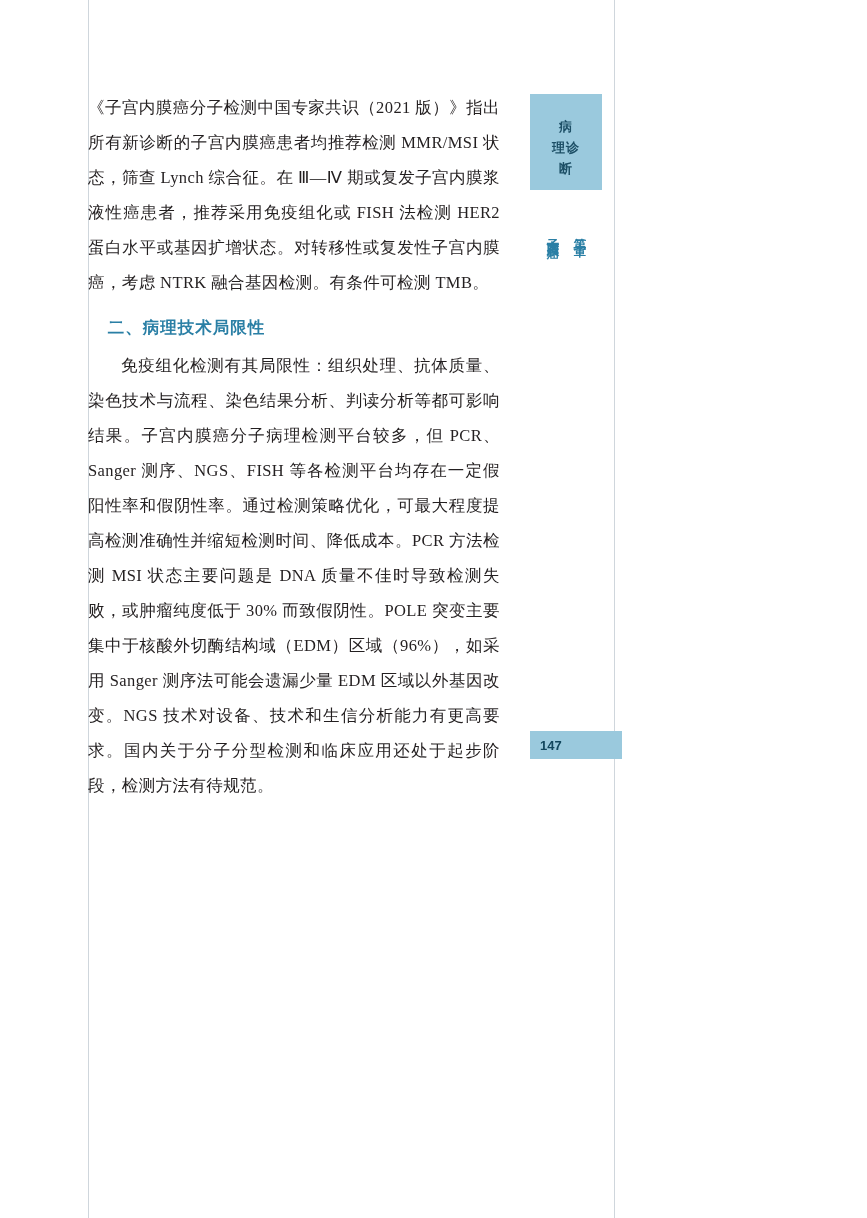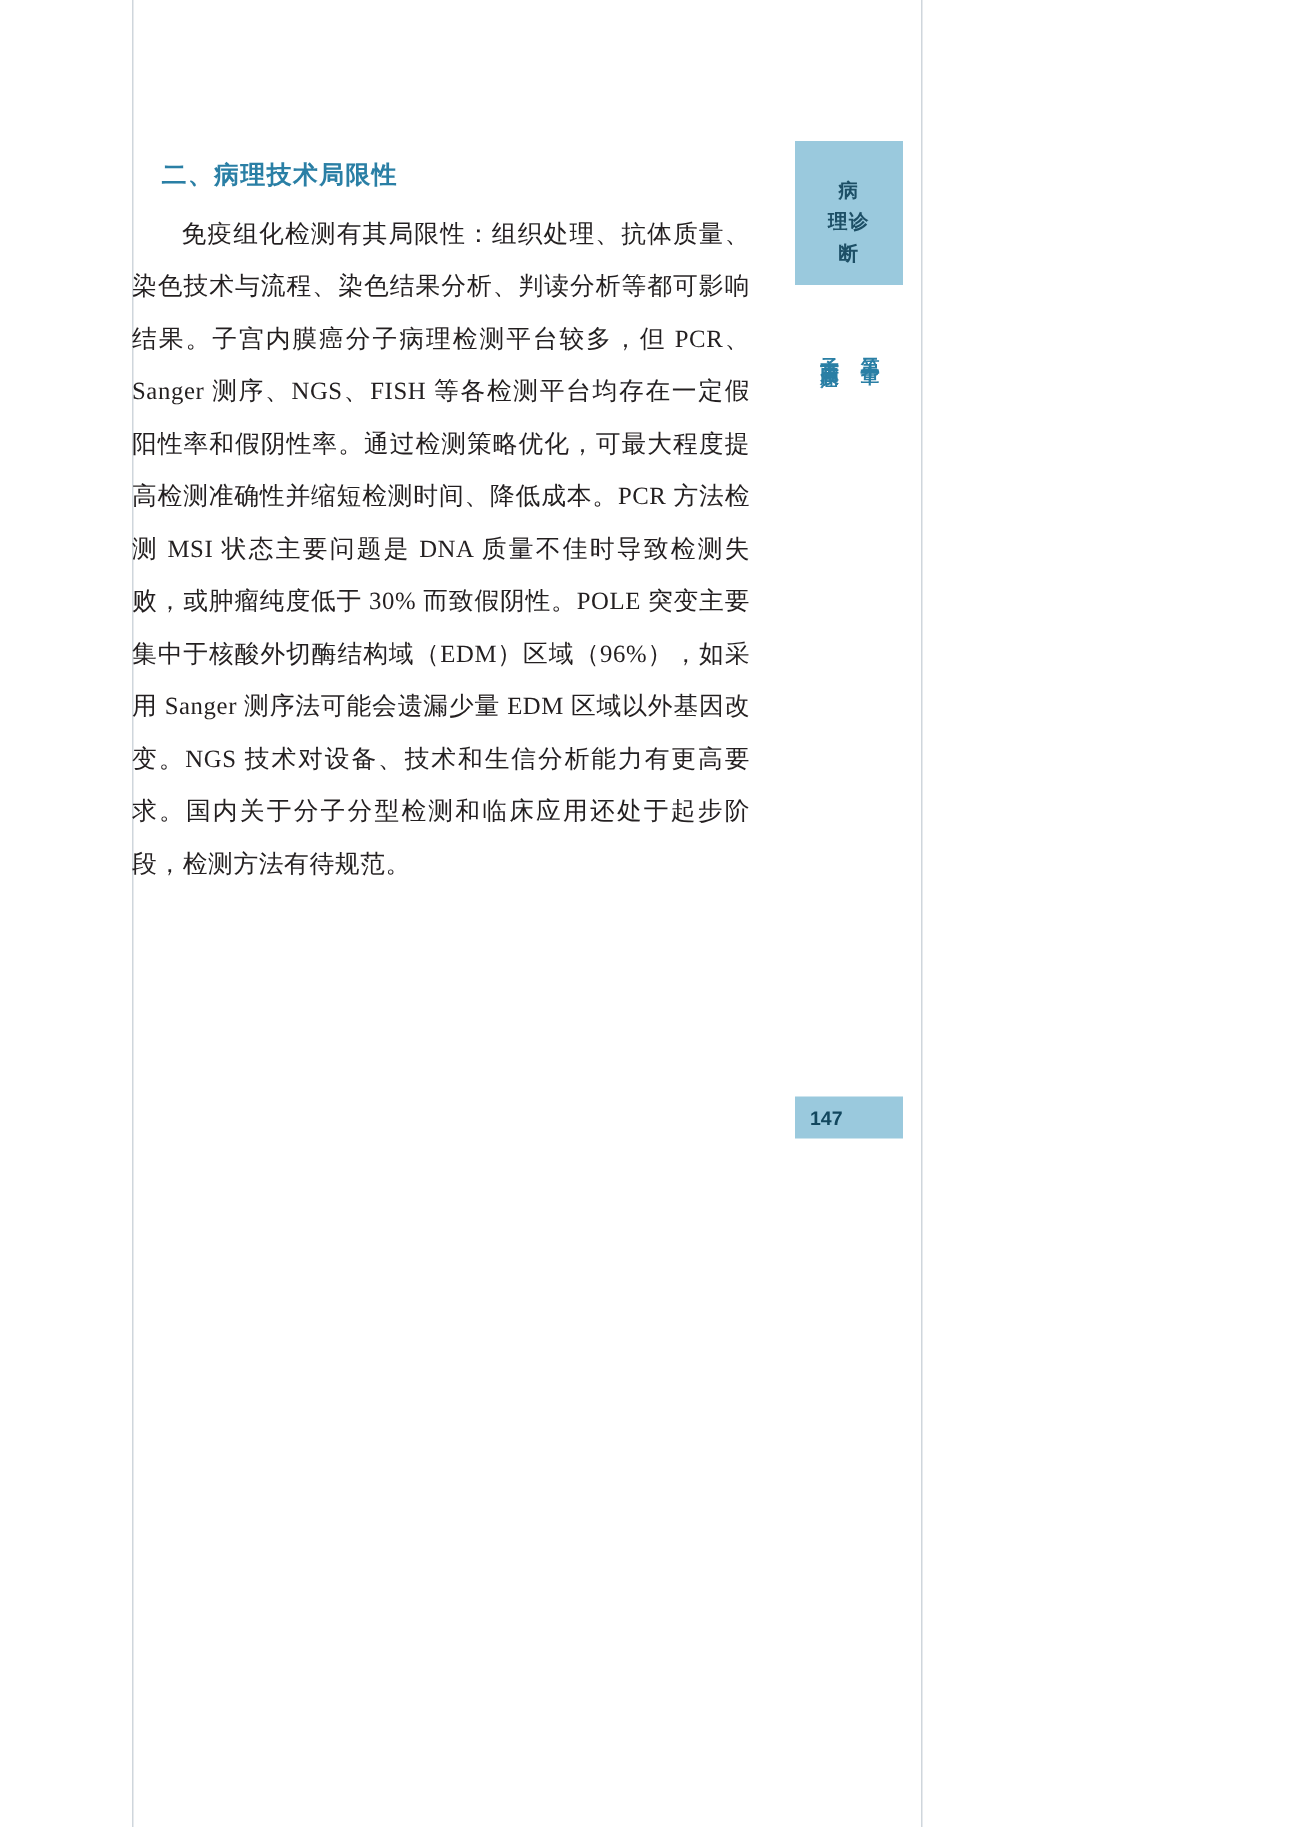--- a/index.html
+++ b/index.html
@@ -104,21 +104,21 @@
   }
   .vtext {
     writing-mode: vertical-rl;
     text-orientation: upright;
     white-space: nowrap;
   }
   .page-num {
     position: absolute;
     left: 530px;
     top: 731px;
-    width: 72px;
+    width: 92px;
     height: 28px;
     background: #9ac9dd;
     color: #12475e;
     font-family: "Liberation Sans", sans-serif;
     font-weight: bold;
     font-size: 13px;
     display: flex;
     align-items: center;
     padding-left: 10px;
     box-sizing: border-box;
@@ -126,20 +126,21 @@
 </style>
 </head>
 <body>
 
 <div class="page">
 
   <div class="left-rule"></div>
   <div class="right-rule"></div>
 
   <div class="text-col">
+    <p class="para">《子宫内膜癌分子检测中国专家共识（2021 版）》指出所有新诊断的子宫内膜癌患者均推荐检测 MMR/MSI 状态，筛查 Lynch 综合征。在 Ⅲ—Ⅳ 期或复发子宫内膜浆液性癌患者，推荐采用免疫组化或 FISH 法检测 HER2 蛋白水平或基因扩增状态。对转移性或复发性子宫内膜癌，考虑 NTRK 融合基因检测。有条件可检测 TMB。</p>
     <h2 class="heading">二、病理技术局限性</h2>
     <p class="para indent">免疫组化检测有其局限性：组织处理、抗体质量、染色技术与流程、染色结果分析、判读分析等都可影响结果。子宫内膜癌分子病理检测平台较多，但 PCR、Sanger 测序、NGS、FISH 等各检测平台均存在一定假阳性率和假阴性率。通过检测策略优化，可最大程度提高检测准确性并缩短检测时间、降低成本。PCR 方法检测 MSI 状态主要问题是 DNA 质量不佳时导致检测失败，或肿瘤纯度低于 30% 而致假阴性。POLE 突变主要集中于核酸外切酶结构域（EDM）区域（96%），如采用 Sanger 测序法可能会遗漏少量 EDM 区域以外基因改变。NGS 技术对设备、技术和生信分析能力有更高要求。国内关于分子分型检测和临床应用还处于起步阶段，检测方法有待规范。</p>
   </div>
 
   <div class="tab-block">
     <span>病</span>
     <span>理诊</span>
     <span>断</span>
   </div>
 

